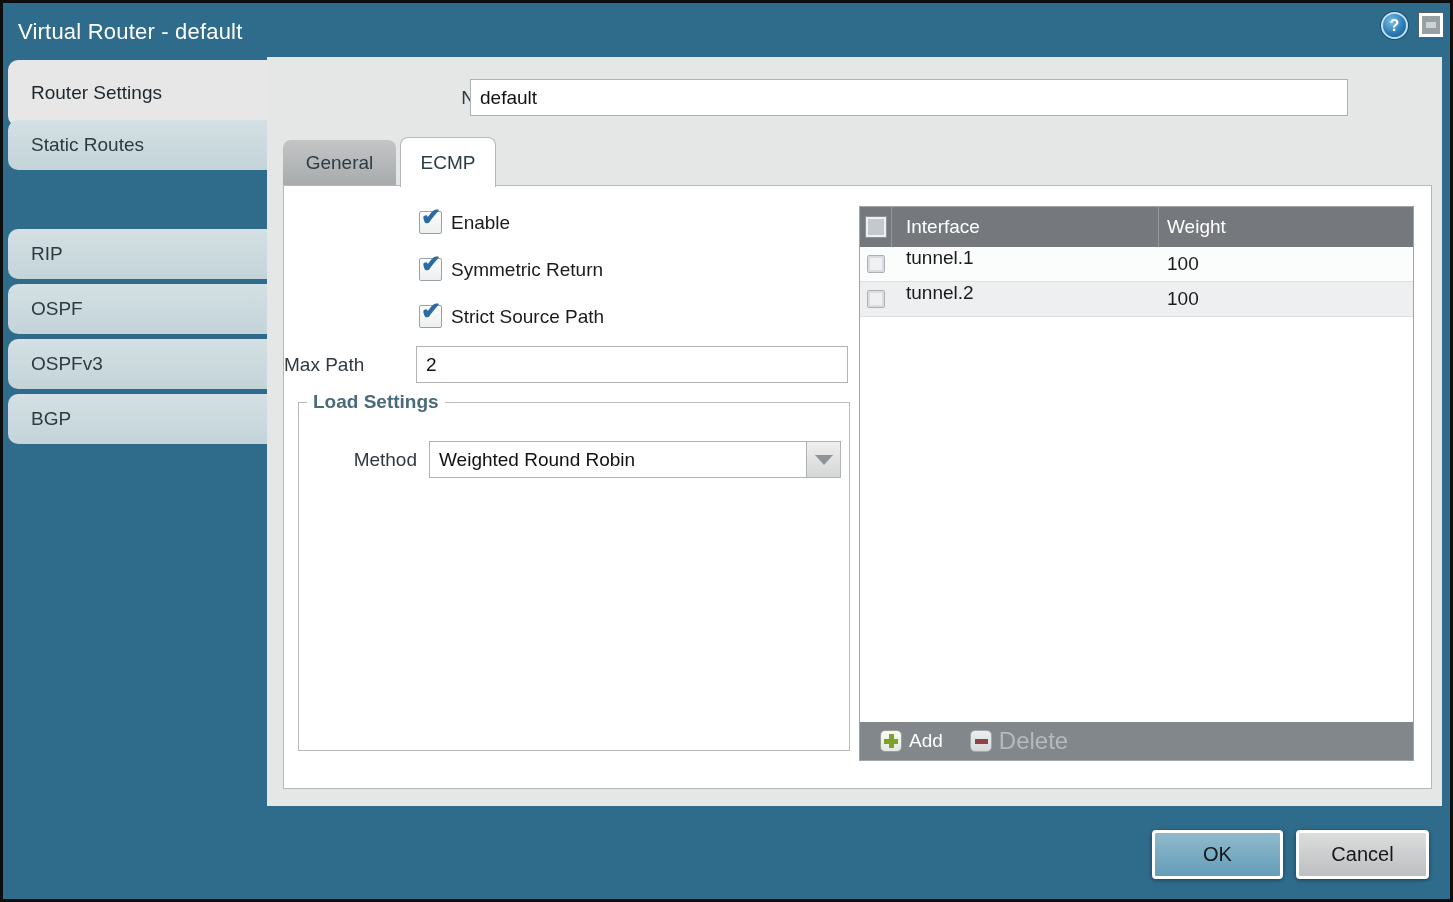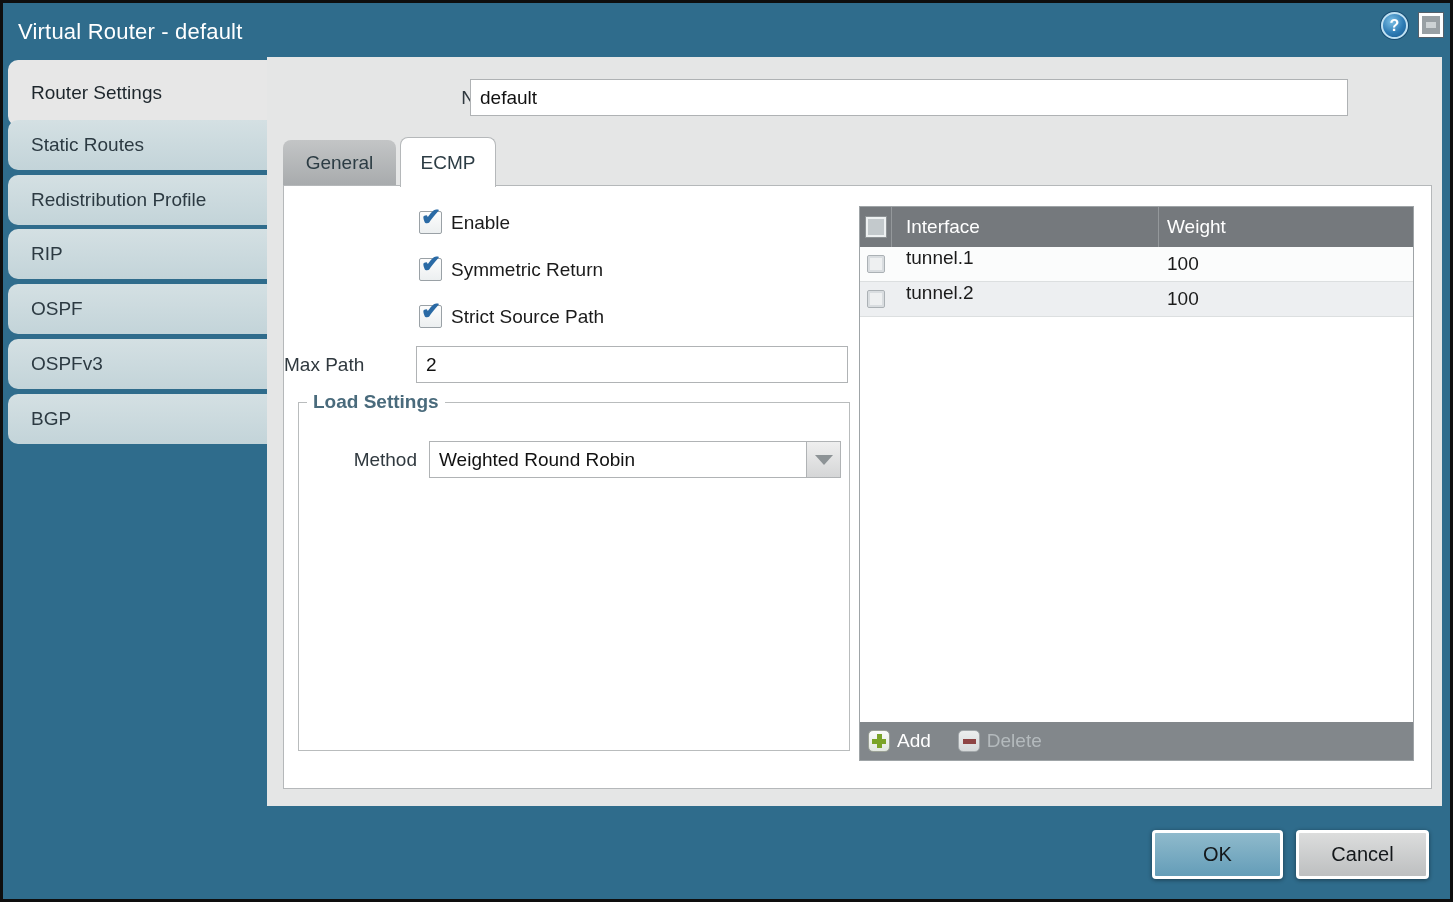--- a/index.html
+++ b/index.html
@@ -149,39 +149,39 @@
   .t-row .c2 { width:267px; padding-left:14px; display:flex; align-items:flex-start; }
   .t-row .c3 { flex:1; padding-left:8px; display:flex; align-items:center; }
   .t-row .ctext { font-size:19px; color:#1b1b1b; }
   .row-cb {
     width:18px; height:18px; background:#eef0f1; border:1px solid #abb1b5;
     box-shadow:inset 0 0 0 2px #d9dde0; border-radius:2px; cursor:pointer;
   }
   .t-body-fill { flex:1; background:#ffffff; }
   .t-footer {
     height:38px; background:#82878b; flex:none;
-    display:flex; align-items:center; padding-left:8px;
+    display:flex; align-items:center; padding-left:20px;
   }
   .tf-btn { display:flex; align-items:center; cursor:pointer; }
   .tf-btn .ico {
     width:22px; height:22px; border-radius:5px; position:relative; margin-right:7px;
   }
   .ico-add { background:linear-gradient(#fafbf9,#e2e7e0); border:1px solid #9aa095; }
   .ico-add::before {
     content:""; position:absolute; left:8px; top:3px; width:5px; height:14px; background:#7aa327;
   }
   .ico-add::after {
     content:""; position:absolute; left:3px; top:8px; width:14px; height:5px; background:#7aa327;
   }
   .ico-del { background:linear-gradient(#eceeee,#d6d9da); border:1px solid #a3a8ab; }
   .ico-del::after {
     content:""; position:absolute; left:4px; top:8px; width:13px; height:5px; background:#8e4444;
   }
   .tf-add-label { color:#ffffff; font-size:19px; }
-  .tf-del-label { color:#b4babd; font-size:19px; }
+  .tf-del-label { color:#b4babd; font-size:24px; }
   .tf-gap { width:27px; }
 
   
   .btn {
     position:absolute; top:827px; height:49px; border-radius:4px;
     border:3px solid #ffffff; box-shadow:0 1px 4px rgba(0,0,0,0.45);
     font-size:20px; color:#14181b; display:flex; align-items:center; justify-content:center;
     cursor:pointer;
   }
   .btn-ok { left:1149px; width:131px; background:linear-gradient(#8fbacc,#649db8); }
@@ -200,23 +200,20 @@
     <div class="inner">
       <div class="inner2"></div>
     </div>
   </div>
 
   <div class="side-item active" style="top:57px;">
     <span>Router Settings</span>
   </div>
   <div class="side-item" style="top:117px;">
     <span>Static Routes</span>
-  </div>
-  <div class="side-item" style="top:172px;">
-    <span>Redistribution Profile</span>
   </div>
   <div class="side-item" style="top:226px;">
     <span>RIP</span>
   </div>
   <div class="side-item" style="top:281px;">
     <span>OSPF</span>
   </div>
   <div class="side-item" style="top:336px;">
     <span>OSPFv3</span>
   </div>

